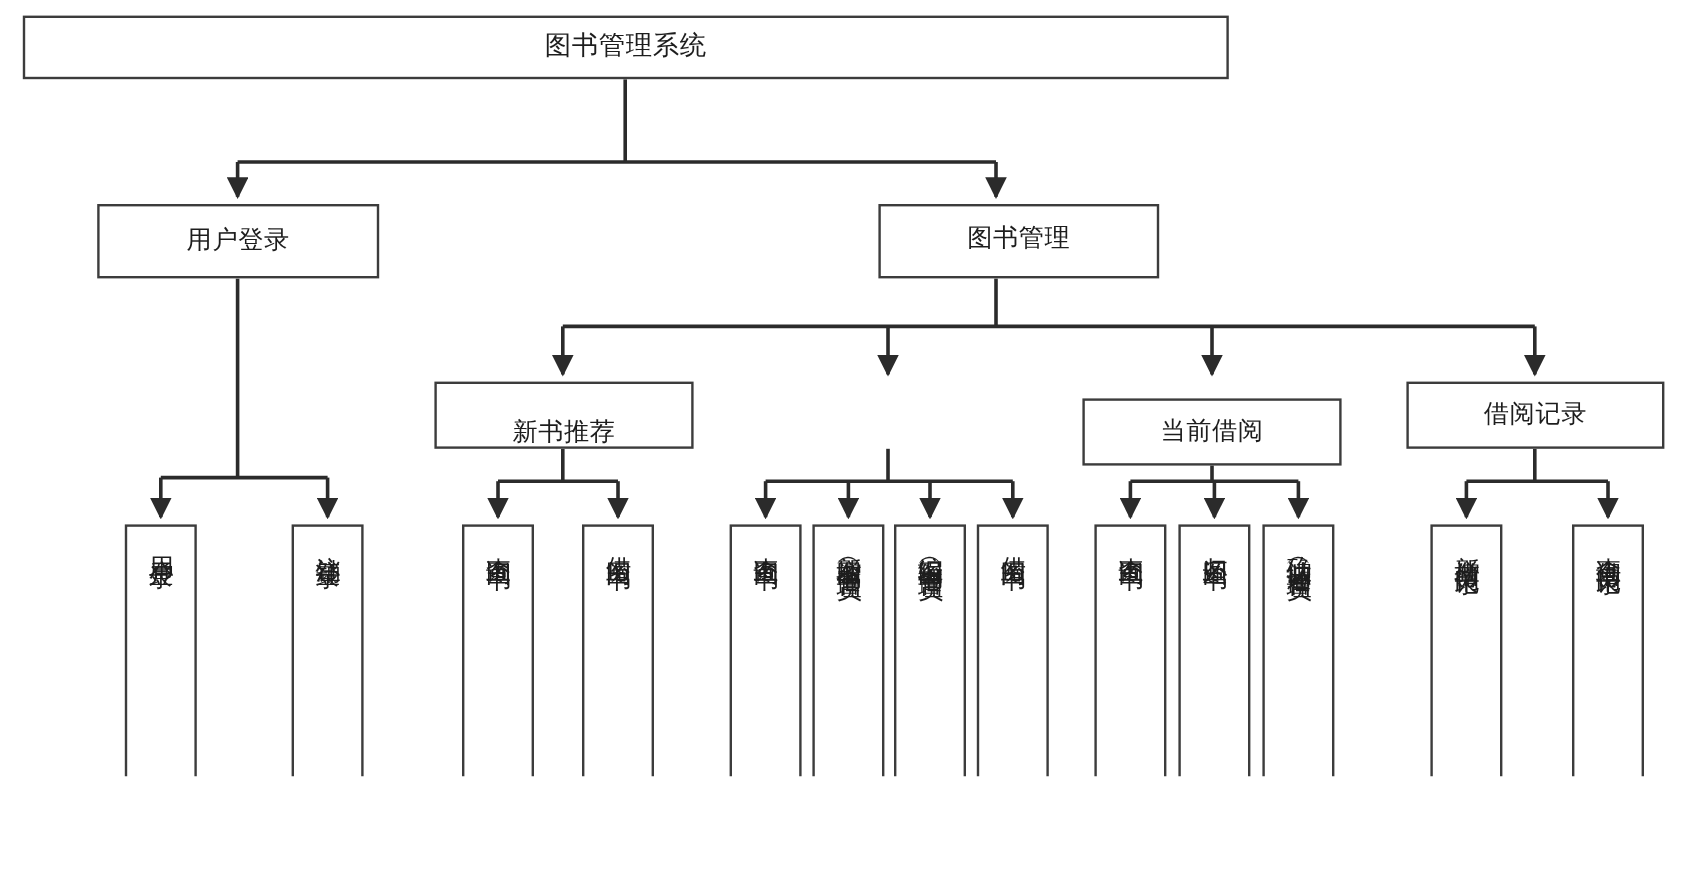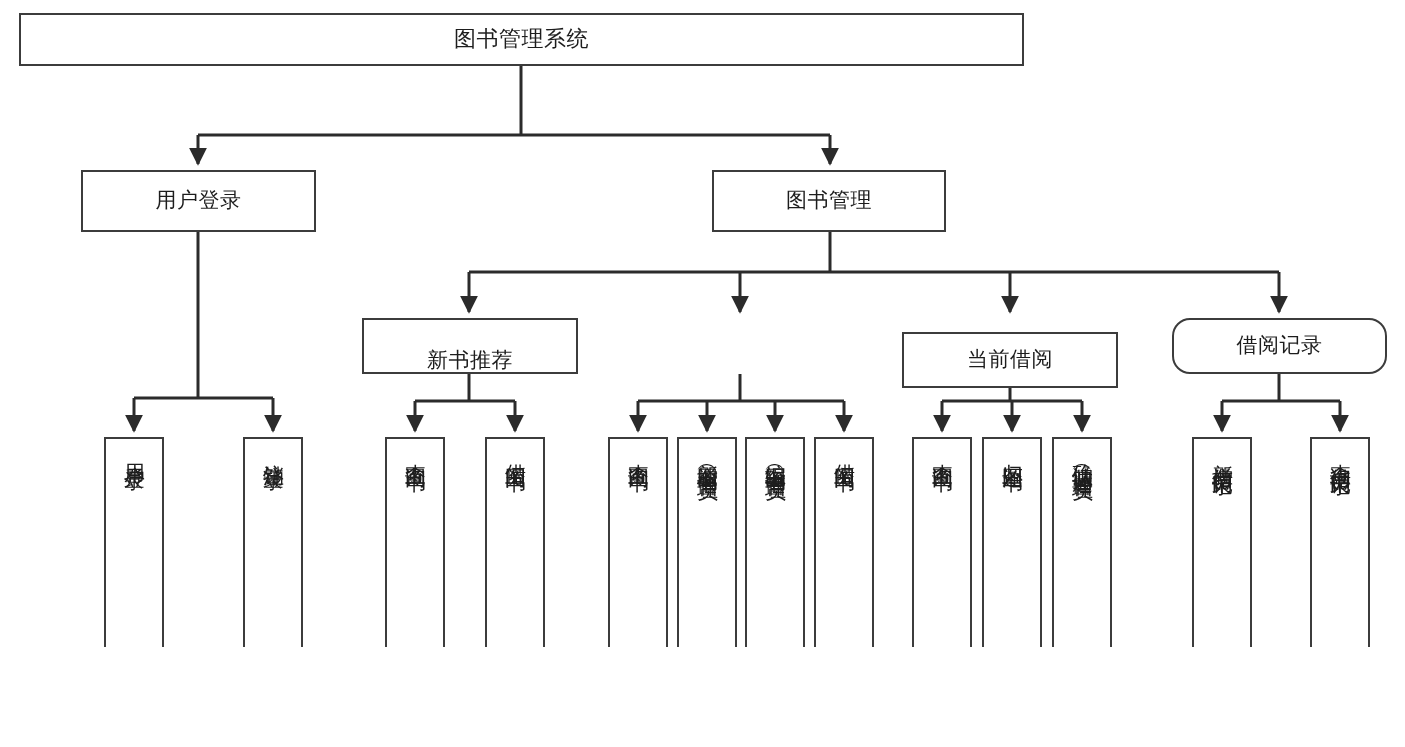--- a/index.html
+++ b/index.html
@@ -120,31 +120,31 @@
     </g>
   </svg>
 
   <div class="node node-h node-root" style="left:19px; top:13px; width:1005px; height:53px;">
     <span>图书管理系统</span>
   </div>
 
   <div class="node node-h" style="left:81px; top:170px; width:235px; height:62px;">
     <span>用户登录</span>
   </div>
-  <div class="node node-h" style="left:712px; top:170px; width:234px; height:62px;">
+  <div class="node node-h" style="left:732px; top:170px; width:234px; height:62px;font-family:Liberation Mono, monospace;">
     <span>图书管理</span>
   </div>
 
   <div class="node node-h" style="left:362px; top:318px; width:216px; height:56px;align-items:flex-end;">
     <span>新书推荐</span>
   </div>
   <div class="node node-h" style="left:902px; top:332px; width:216px; height:56px;">
     <span>当前借阅</span>
   </div>
-  <div class="node node-h" style="left:1172px; top:318px; width:215px; height:56px;border-radius:18px;">
+  <div class="node node-h" style="left:1172px; top:318px; width:215px; height:56px;">
     <span>借阅记录</span>
   </div>
 
   <div class="node node-v" style="left:104px; top:437px; width:60px; height:298px;">
     <span class="vtext">用户登录</span>
   </div>
   <div class="node node-v" style="left:243px; top:437px; width:60px; height:298px;">
     <span class="vtext">注销登录</span>
   </div>
 

